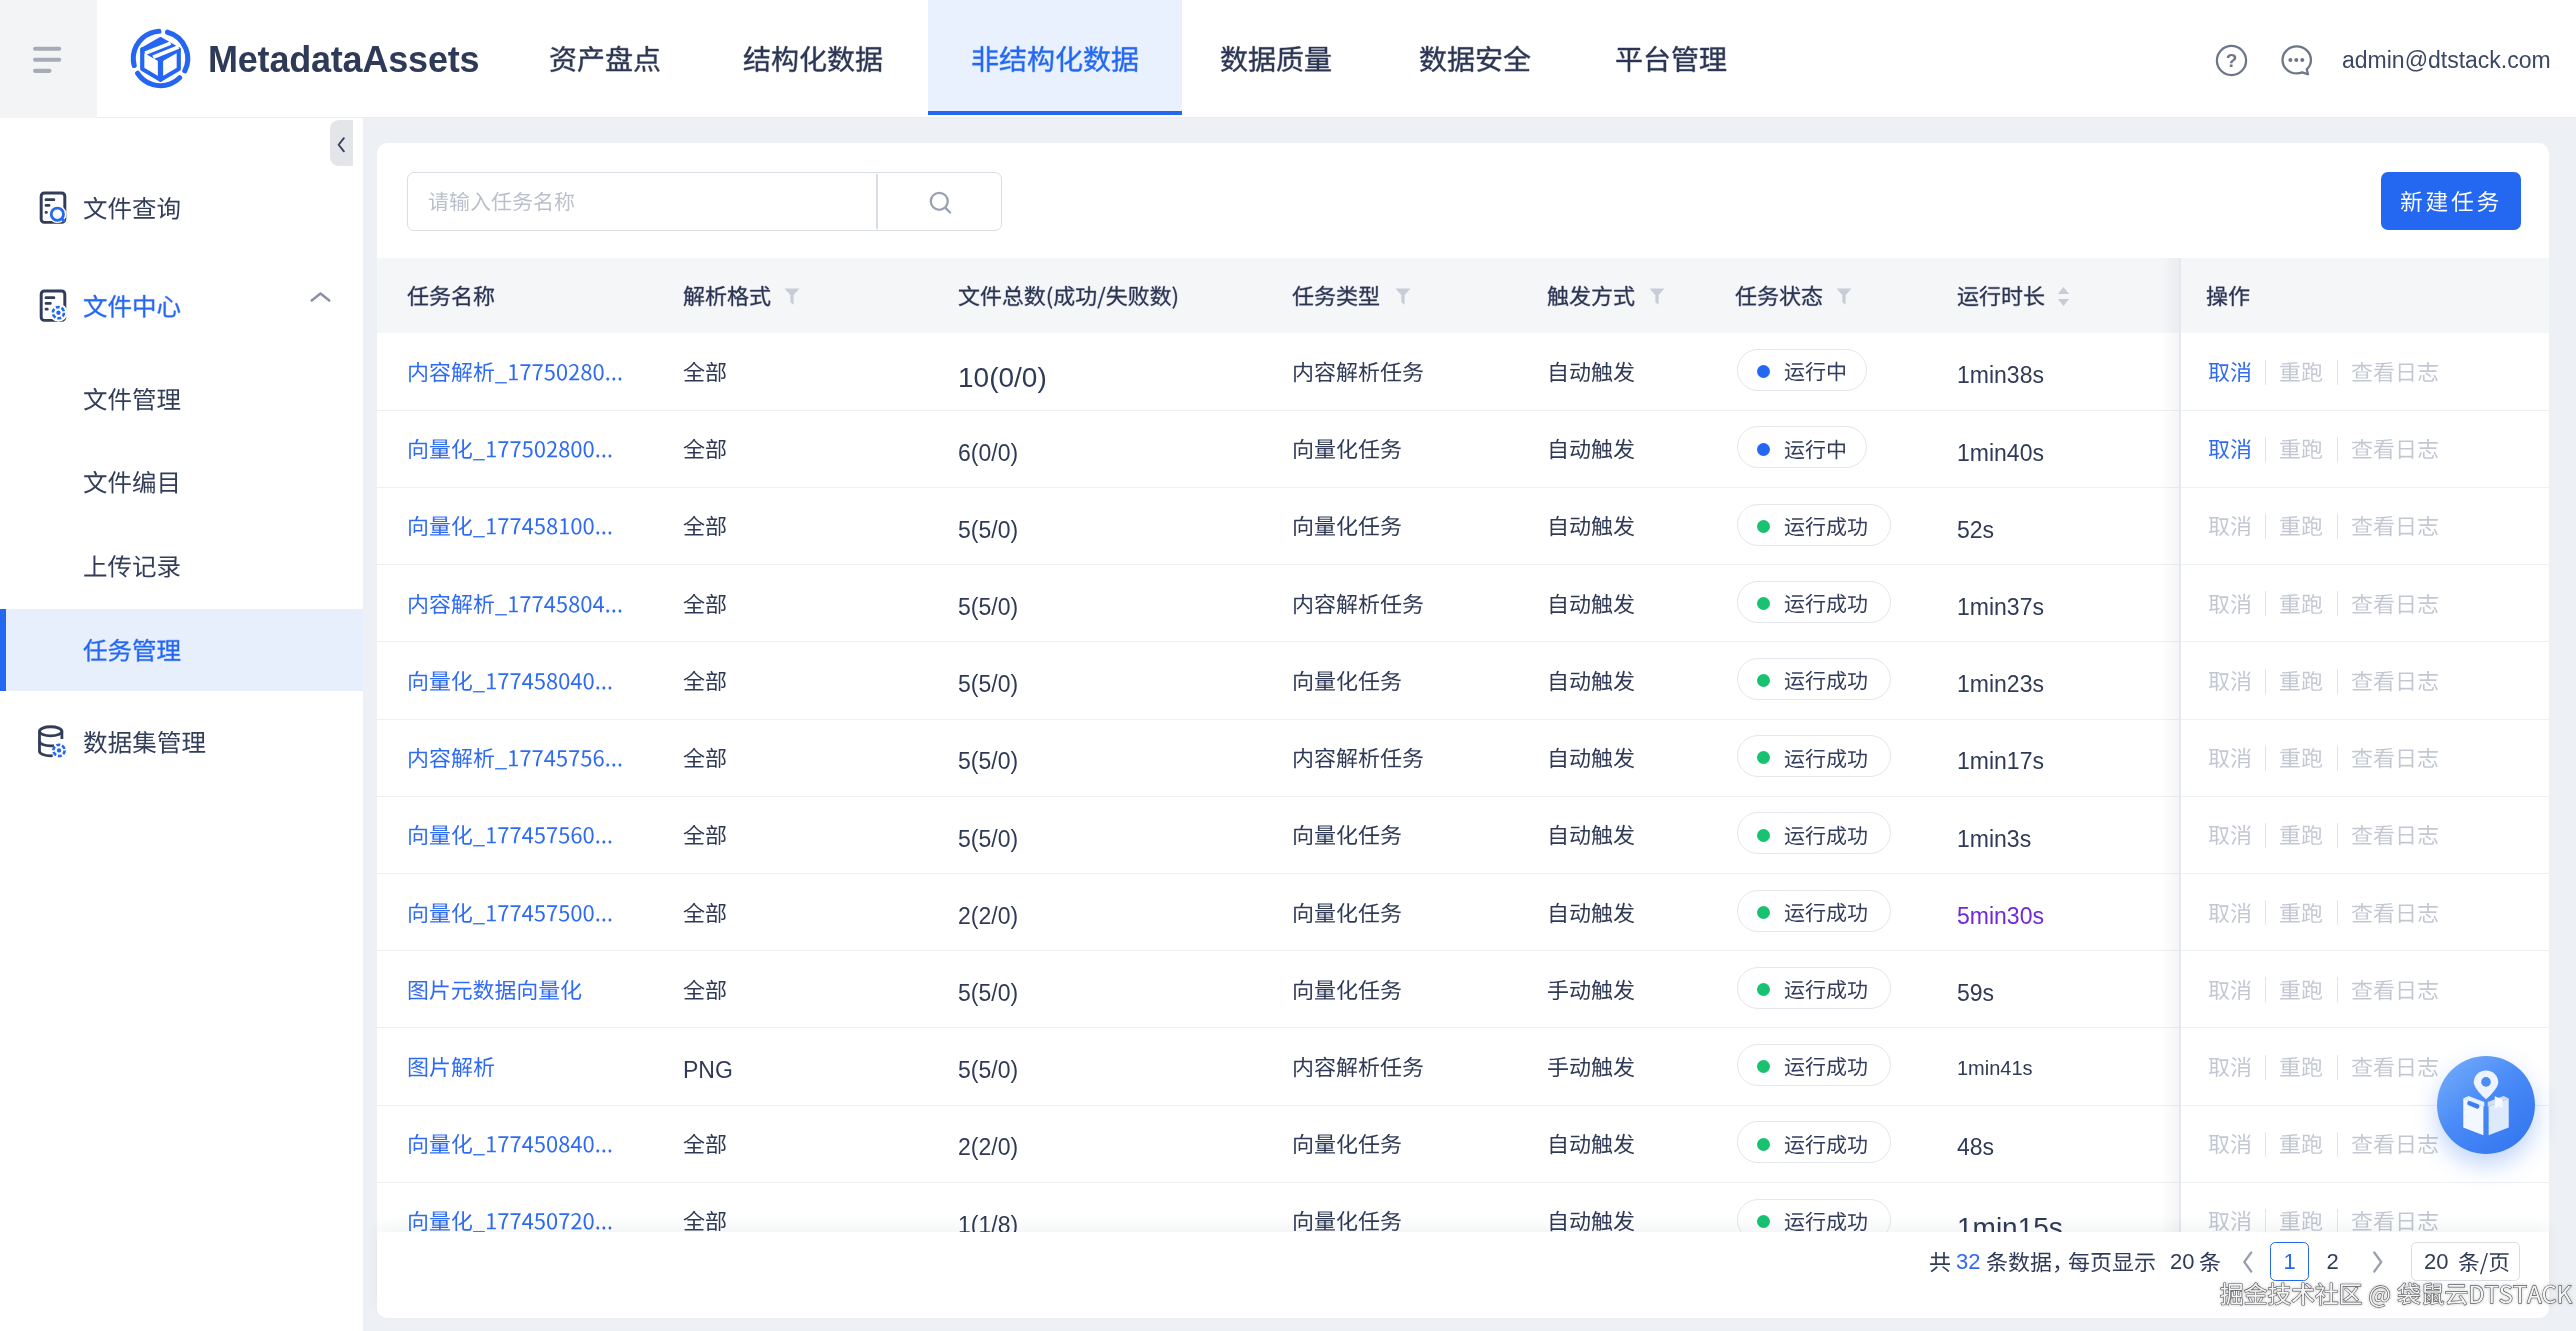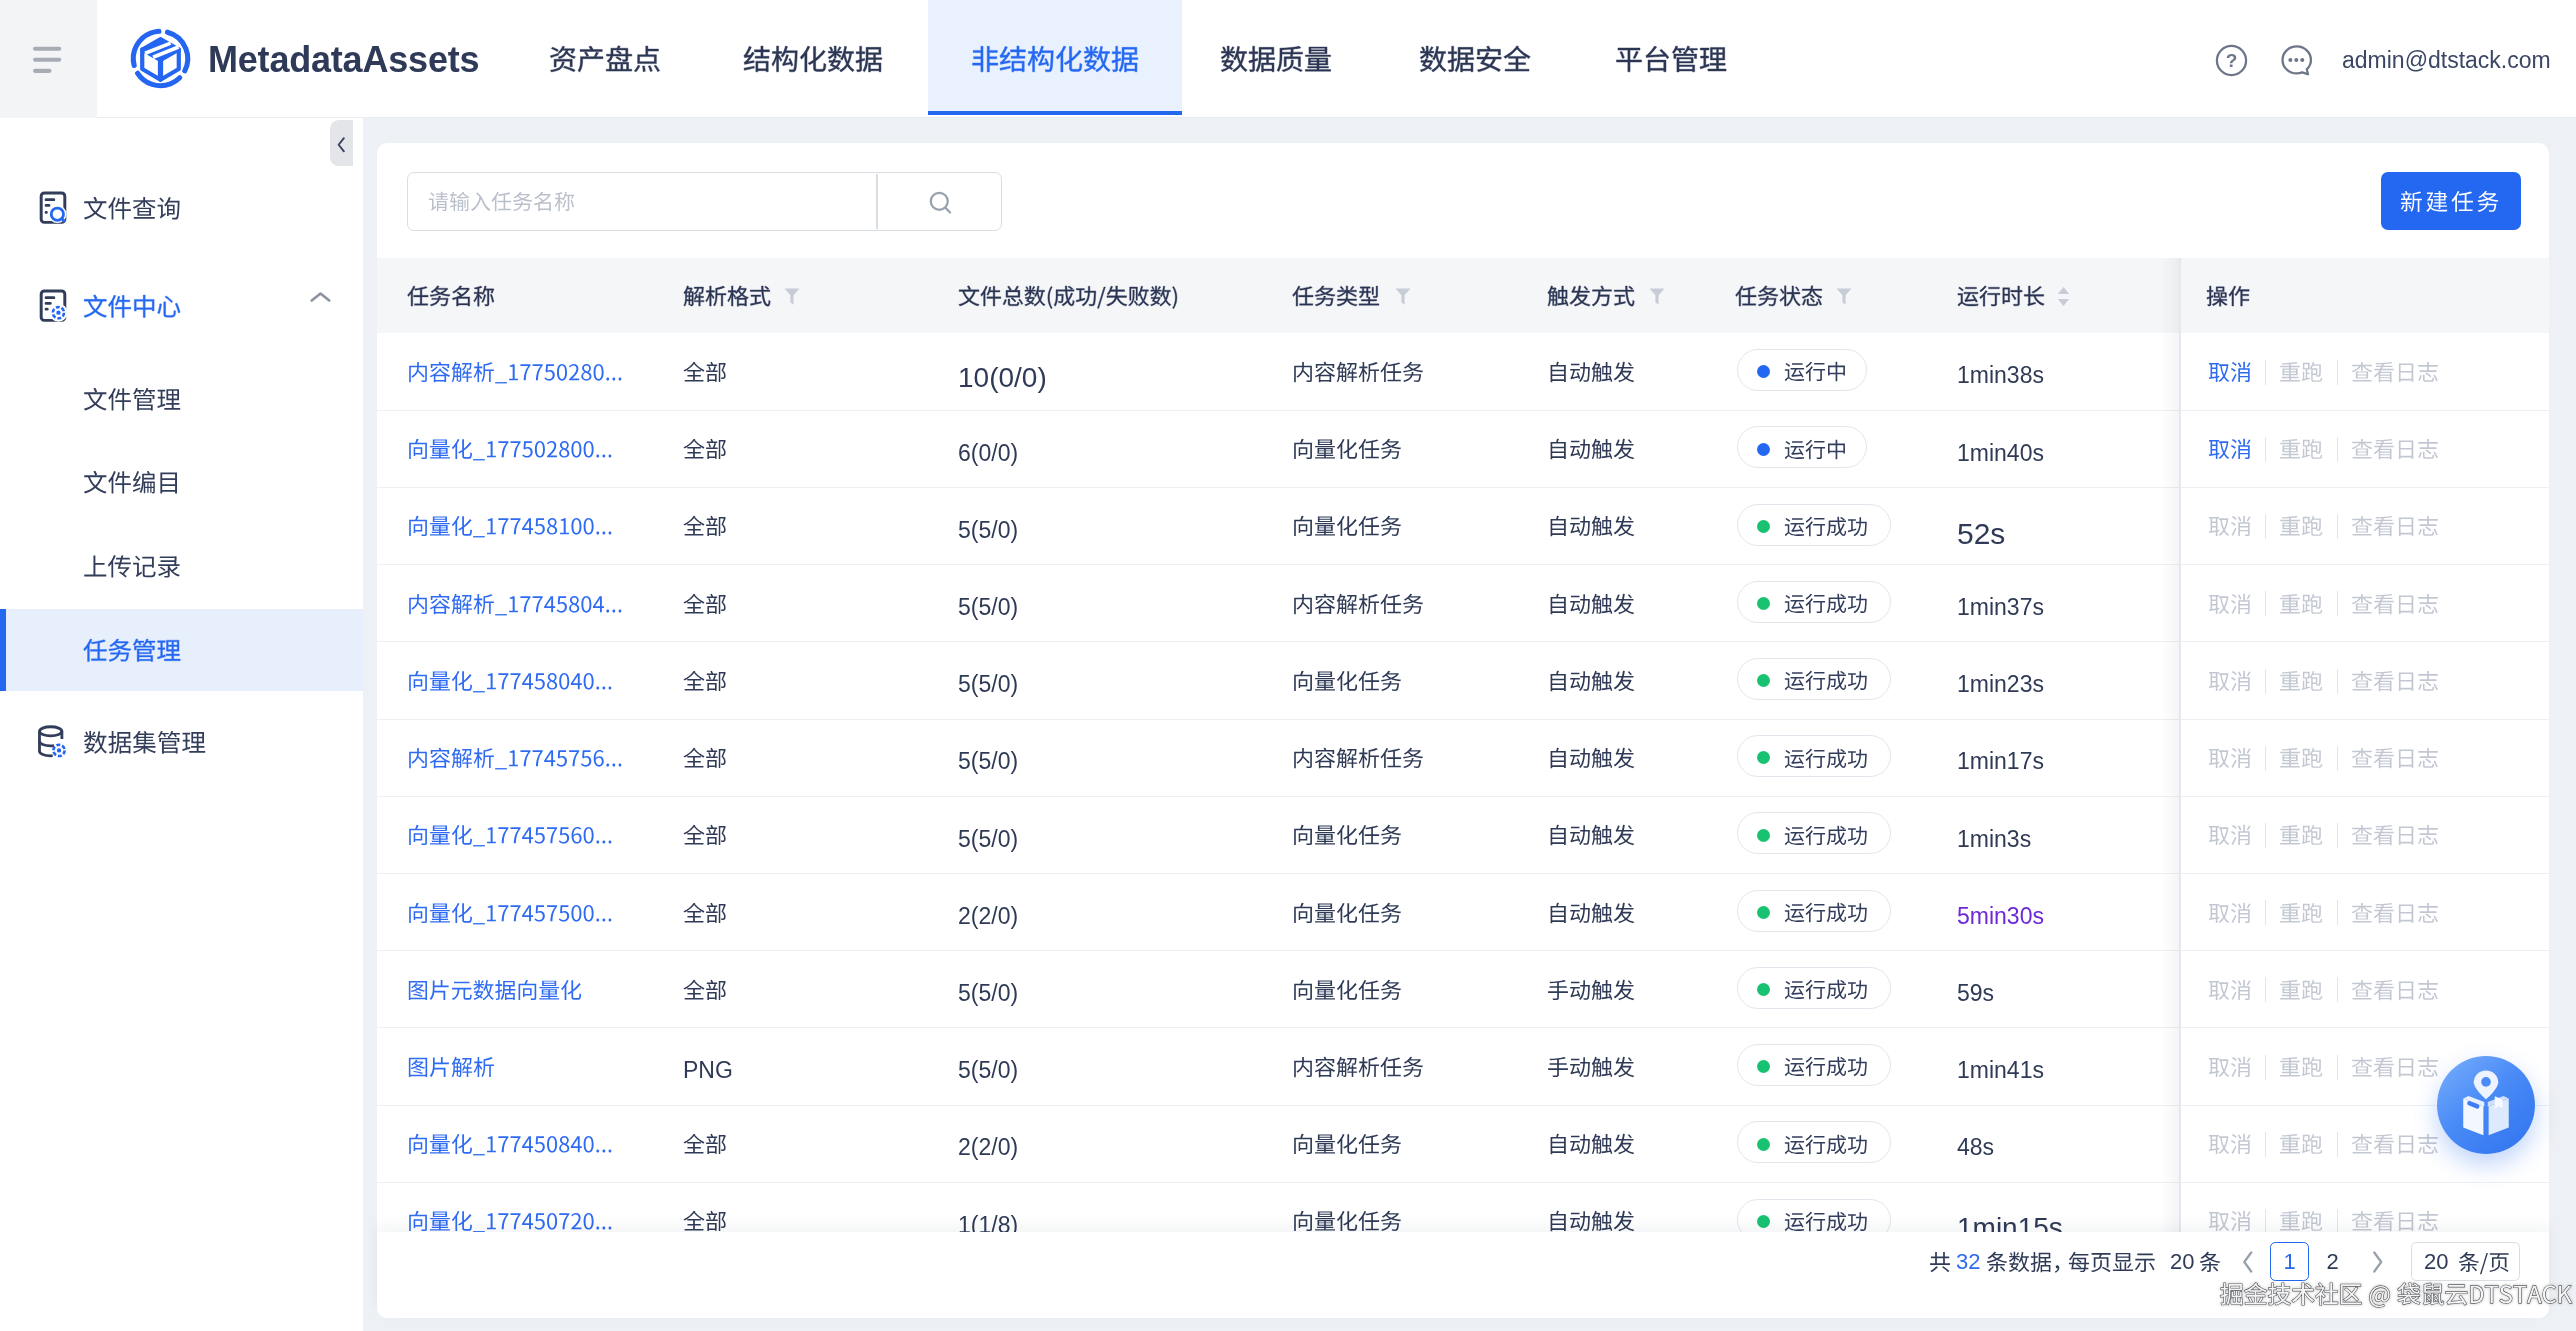--- a/index.html
+++ b/index.html
@@ -719,21 +719,21 @@
 <div class="abs" style="left:1784px;top:516px">
     <svg class="cj" style="width:84px;height:21px" viewBox="0 0 4000 1000">
       <g fill="#333d5c">
         <use href="#g8FD0" x="0"></use>
         <use href="#g884C" x="1000"></use>
         <use href="#g6210" x="2000"></use>
         <use href="#g529F" x="3000"></use>
       </g>
     </svg>
   </div>
-<div class="abs" style="left:1957px;top:517px;font-size:30px;color:#2f3a56">52s</div>
+<div class="abs" style="left:1957px;top:517px;font-size:23px;color:#2f3a56">52s</div>
 <div class="abs" style="left:2208px;top:515px">
     <svg class="cj" style="width:44px;height:22px" viewBox="0 0 2000 1000">
       <g fill="#c2c7d2">
         <use href="#g53D6" x="0"></use>
         <use href="#g6D88" x="1000"></use>
       </g>
     </svg>
   </div>
 <div class="abs" style="left:2265px;top:514px;width:1.3px;height:24.6px;background:#e2e5ea"></div>
 <div class="abs" style="left:2279px;top:515px">
@@ -1353,21 +1353,21 @@
 <div class="abs" style="left:1784px;top:1056px">
     <svg class="cj" style="width:84px;height:21px" viewBox="0 0 4000 1000">
       <g fill="#333d5c">
         <use href="#g8FD0" x="0"></use>
         <use href="#g884C" x="1000"></use>
         <use href="#g6210" x="2000"></use>
         <use href="#g529F" x="3000"></use>
       </g>
     </svg>
   </div>
-<div class="abs" style="left:1957px;top:1057px;font-size:23px;color:#2f3a56">1min41s</div>
+<div class="abs" style="left:1957px;top:1057px;font-size:20px;color:#2f3a56">1min41s</div>
 <div class="abs" style="left:2208px;top:1056px">
     <svg class="cj" style="width:44px;height:22px" viewBox="0 0 2000 1000">
       <g fill="#c2c7d2">
         <use href="#g53D6" x="0"></use>
         <use href="#g6D88" x="1000"></use>
       </g>
     </svg>
   </div>
 <div class="abs" style="left:2265px;top:1055px;width:1.3px;height:24.6px;background:#e2e5ea"></div>
 <div class="abs" style="left:2279px;top:1056px">

